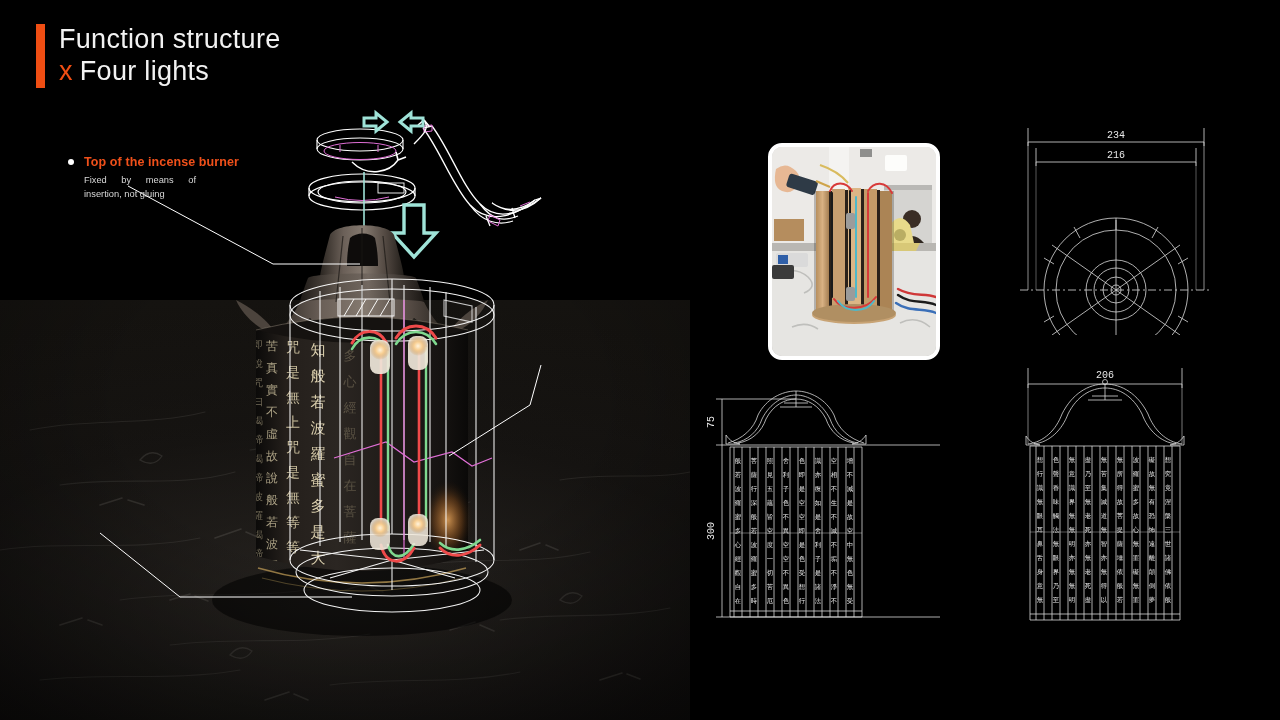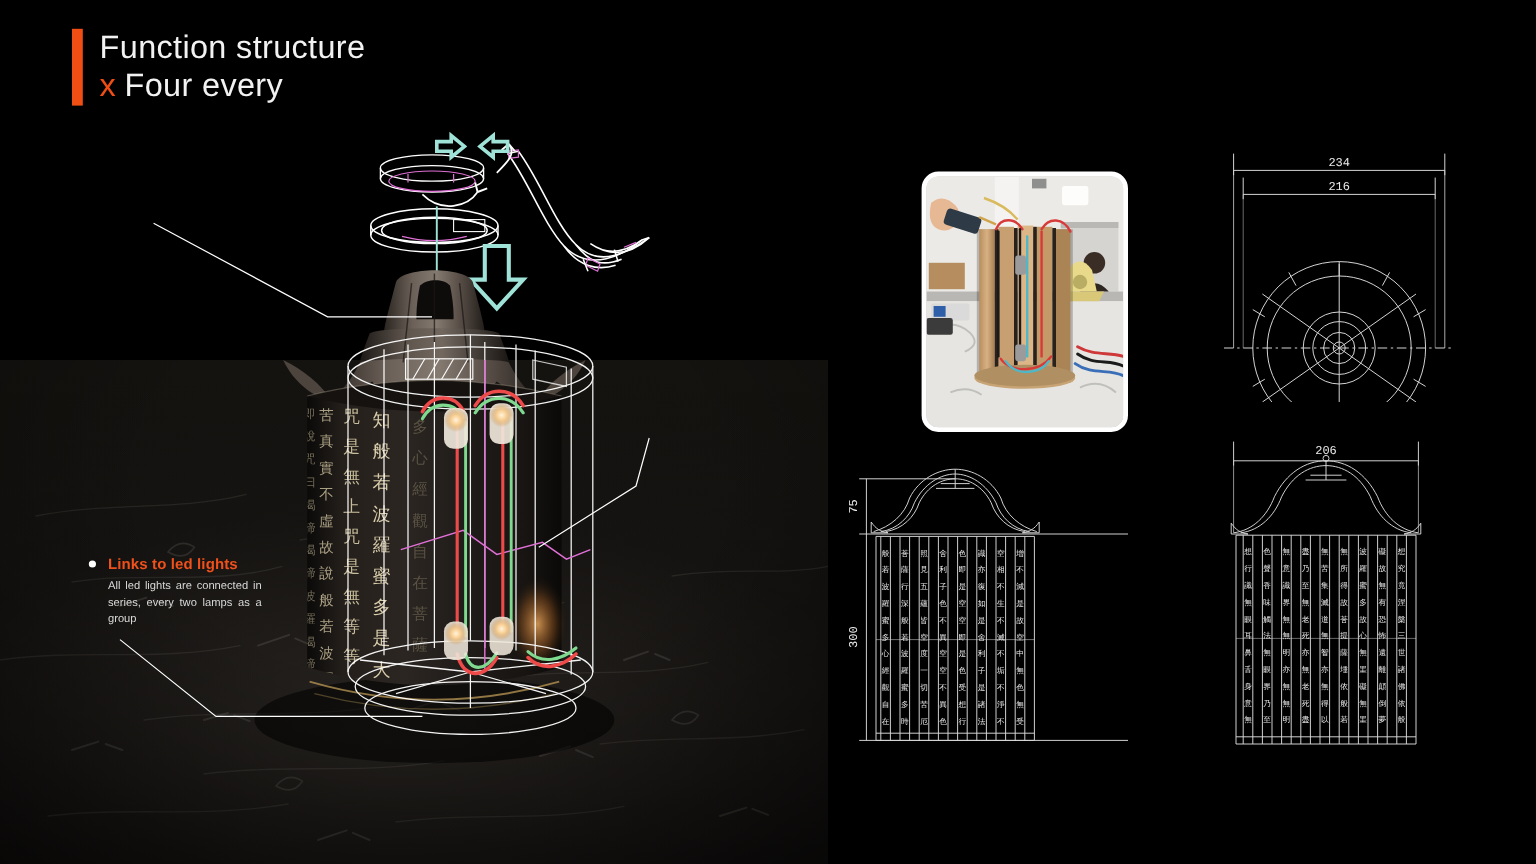--- a/index.html
+++ b/index.html
@@ -16,21 +16,21 @@
   }
   .bg-strokes{position:absolute;left:0;top:300px;width:1280px;height:420px;opacity:.5;}
   .bg-vig{
     position:absolute;left:0;top:0;width:1280px;height:720px;
     background:radial-gradient(ellipse 780px 560px at 360px 400px, rgba(0,0,0,0) 30%, rgba(0,0,0,.55) 80%, rgba(0,0,0,.85) 100%);
     pointer-events:none;
   }
   .right-mask{position:absolute;left:690px;top:0;width:590px;height:720px;background:#000;}
 
   
-  .title-wrap{position:absolute;left:36px;top:24px;display:flex;align-items:stretch;margin-left:24px;}
+  .title-wrap{position:absolute;left:36px;top:24px;display:flex;align-items:stretch;}
   .title-bar{width:9px;background:#F04E13;margin-right:14px;}
   .title-txt{display:flex;flex-direction:column;justify-content:center;}
   .t-line1{font-size:27px;color:#f2f2f2;letter-spacing:.3px;line-height:1.18;font-weight:400;}
   .t-line2{font-size:27px;color:#f2f2f2;letter-spacing:.3px;line-height:1.18;font-weight:400;}
   .t-x{color:#F04E13;margin-right:7px;}
 
   
   .anno{position:absolute;}
   .anno-head{display:flex;align-items:center;margin-bottom:5px;}
   .anno-dot{width:6px;height:6px;border-radius:50%;background:#fff;margin-right:10px;flex:none;}
@@ -105,21 +105,21 @@
   </svg>
 
   <div class="bg-vig"></div>
   <div class="right-mask"></div>
 
   <div class="title-wrap">
     <div class="title-bar"></div>
     <div class="title-txt">
       <div class="t-line1">Function structure</div>
       <div class="t-line2">
-        <span class="t-x">x</span><span>Four every</span>
+        <span class="t-x">x</span><span>Four lights</span>
       </div>
     </div>
   </div>
 
   <svg class="ovl" viewBox="0 0 1280 720">
     <defs>
       <linearGradient id="roofG" x1="0" y1="0" x2="1" y2="0">
         <stop offset="0%" stop-color="#2a2520"></stop>
         <stop offset="28%" stop-color="#6b6058"></stop>
         <stop offset="52%" stop-color="#857a70"></stop>
@@ -380,29 +380,29 @@
       </g>
     </g>
 
     <g stroke="#ffffff" stroke-width="1" fill="none">
       <path d="M128,186 L273,264 L360,264"></path>
       <path d="M541,365 L530,405 L449,456"></path>
       <path d="M100,533 L180,597 L352,597"></path>
     </g>
   </svg>
 
-
-
-  <div class="anno" id="anno-led">
+  <div class="anno" id="anno-top">
     <div class="anno-head">
       <span class="anno-dot"></span>
-      <span class="anno-title">Links to led lights</span>
+      <span class="anno-title">Top of the incense burner</span>
     </div>
-    <div class="anno-body">All led lights are connected in series, every two lamps as a group</div>
+    <div class="anno-body">Fixed by means of insertion, not gluing</div>
   </div>
+
+
 
   <div class="photo">
     <svg width="164" height="209" viewBox="0 0 164 209">
       <defs>
         <linearGradient id="woodG" x1="0" y1="0" x2="1" y2="0">
           <stop offset="0%" stop-color="#b78f5e"></stop>
           <stop offset="50%" stop-color="#d8b183"></stop>
           <stop offset="100%" stop-color="#a47e52"></stop>
         </linearGradient>
         <linearGradient id="roomG" x1="0" y1="0" x2="0" y2="1">

